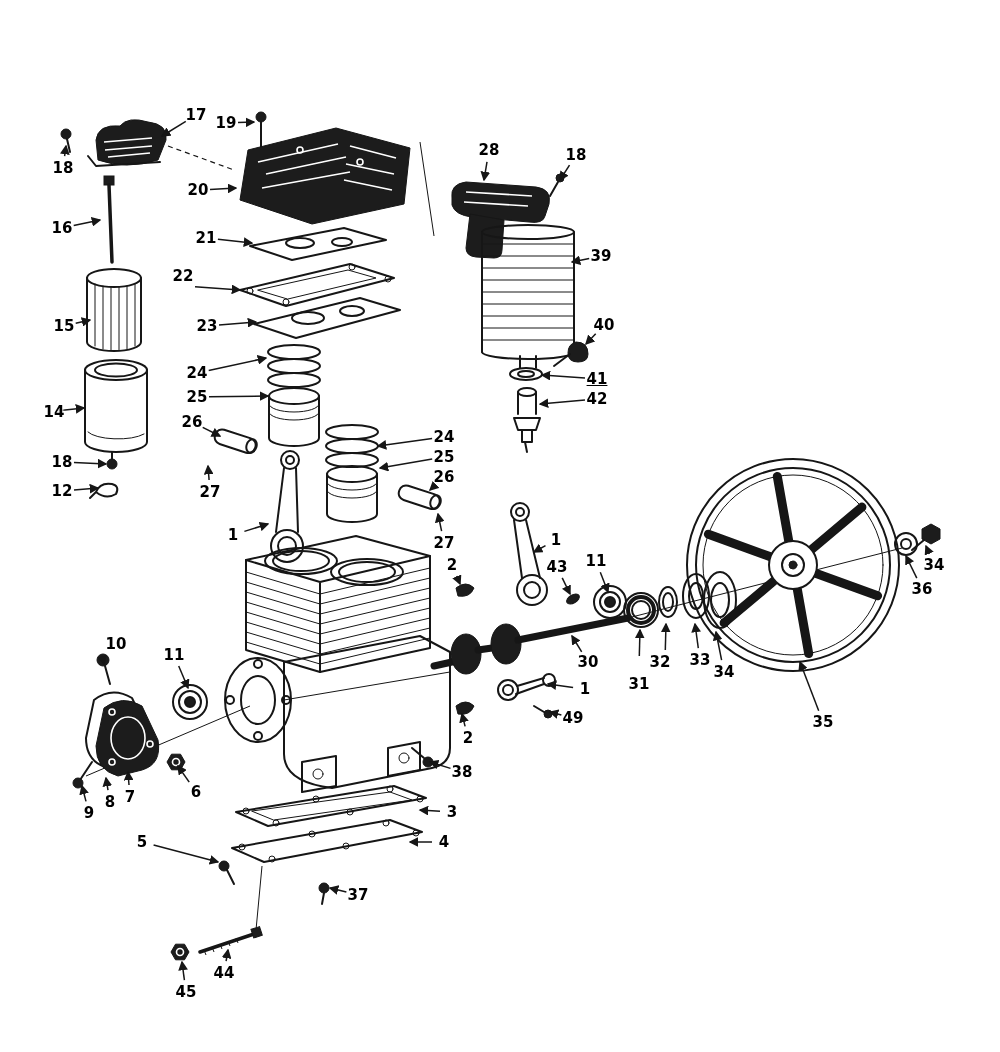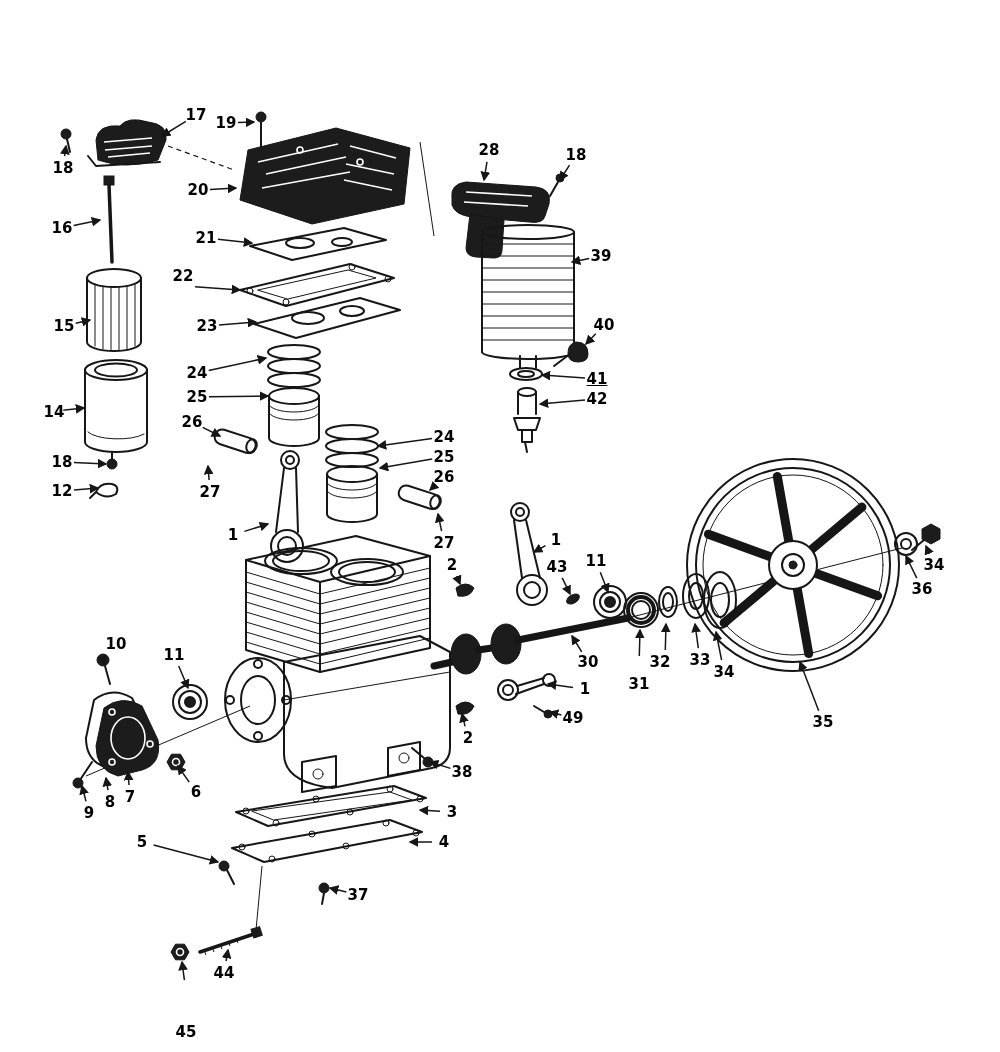--- a/index.html
+++ b/index.html
@@ -447,16 +447,16 @@
       <div class="callout" style="left: 89px; top: 813px;">9</div>
       <div class="callout" style="left: 110px; top: 802px;">8</div>
       <div class="callout" style="left: 130px; top: 797px;">7</div>
       <div class="callout" style="left: 196px; top: 792px;">6</div>
       <div class="callout" style="left: 462px; top: 772px;">38</div>
       <div class="callout" style="left: 452px; top: 812px;">3</div>
       <div class="callout" style="left: 444px; top: 842px;">4</div>
       <div class="callout" style="left: 142px; top: 842px;">5</div>
       <div class="callout" style="left: 358px; top: 895px;">37</div>
       <div class="callout" style="left: 224px; top: 973px;">44</div>
-      <div class="callout" style="left: 186px; top: 992px; margin-top: 40px;">45</div>
+      <div class="callout" style="left: 186px; top: 992px;">45</div>
     </div>
 
 </div>
 
 </body></html>

